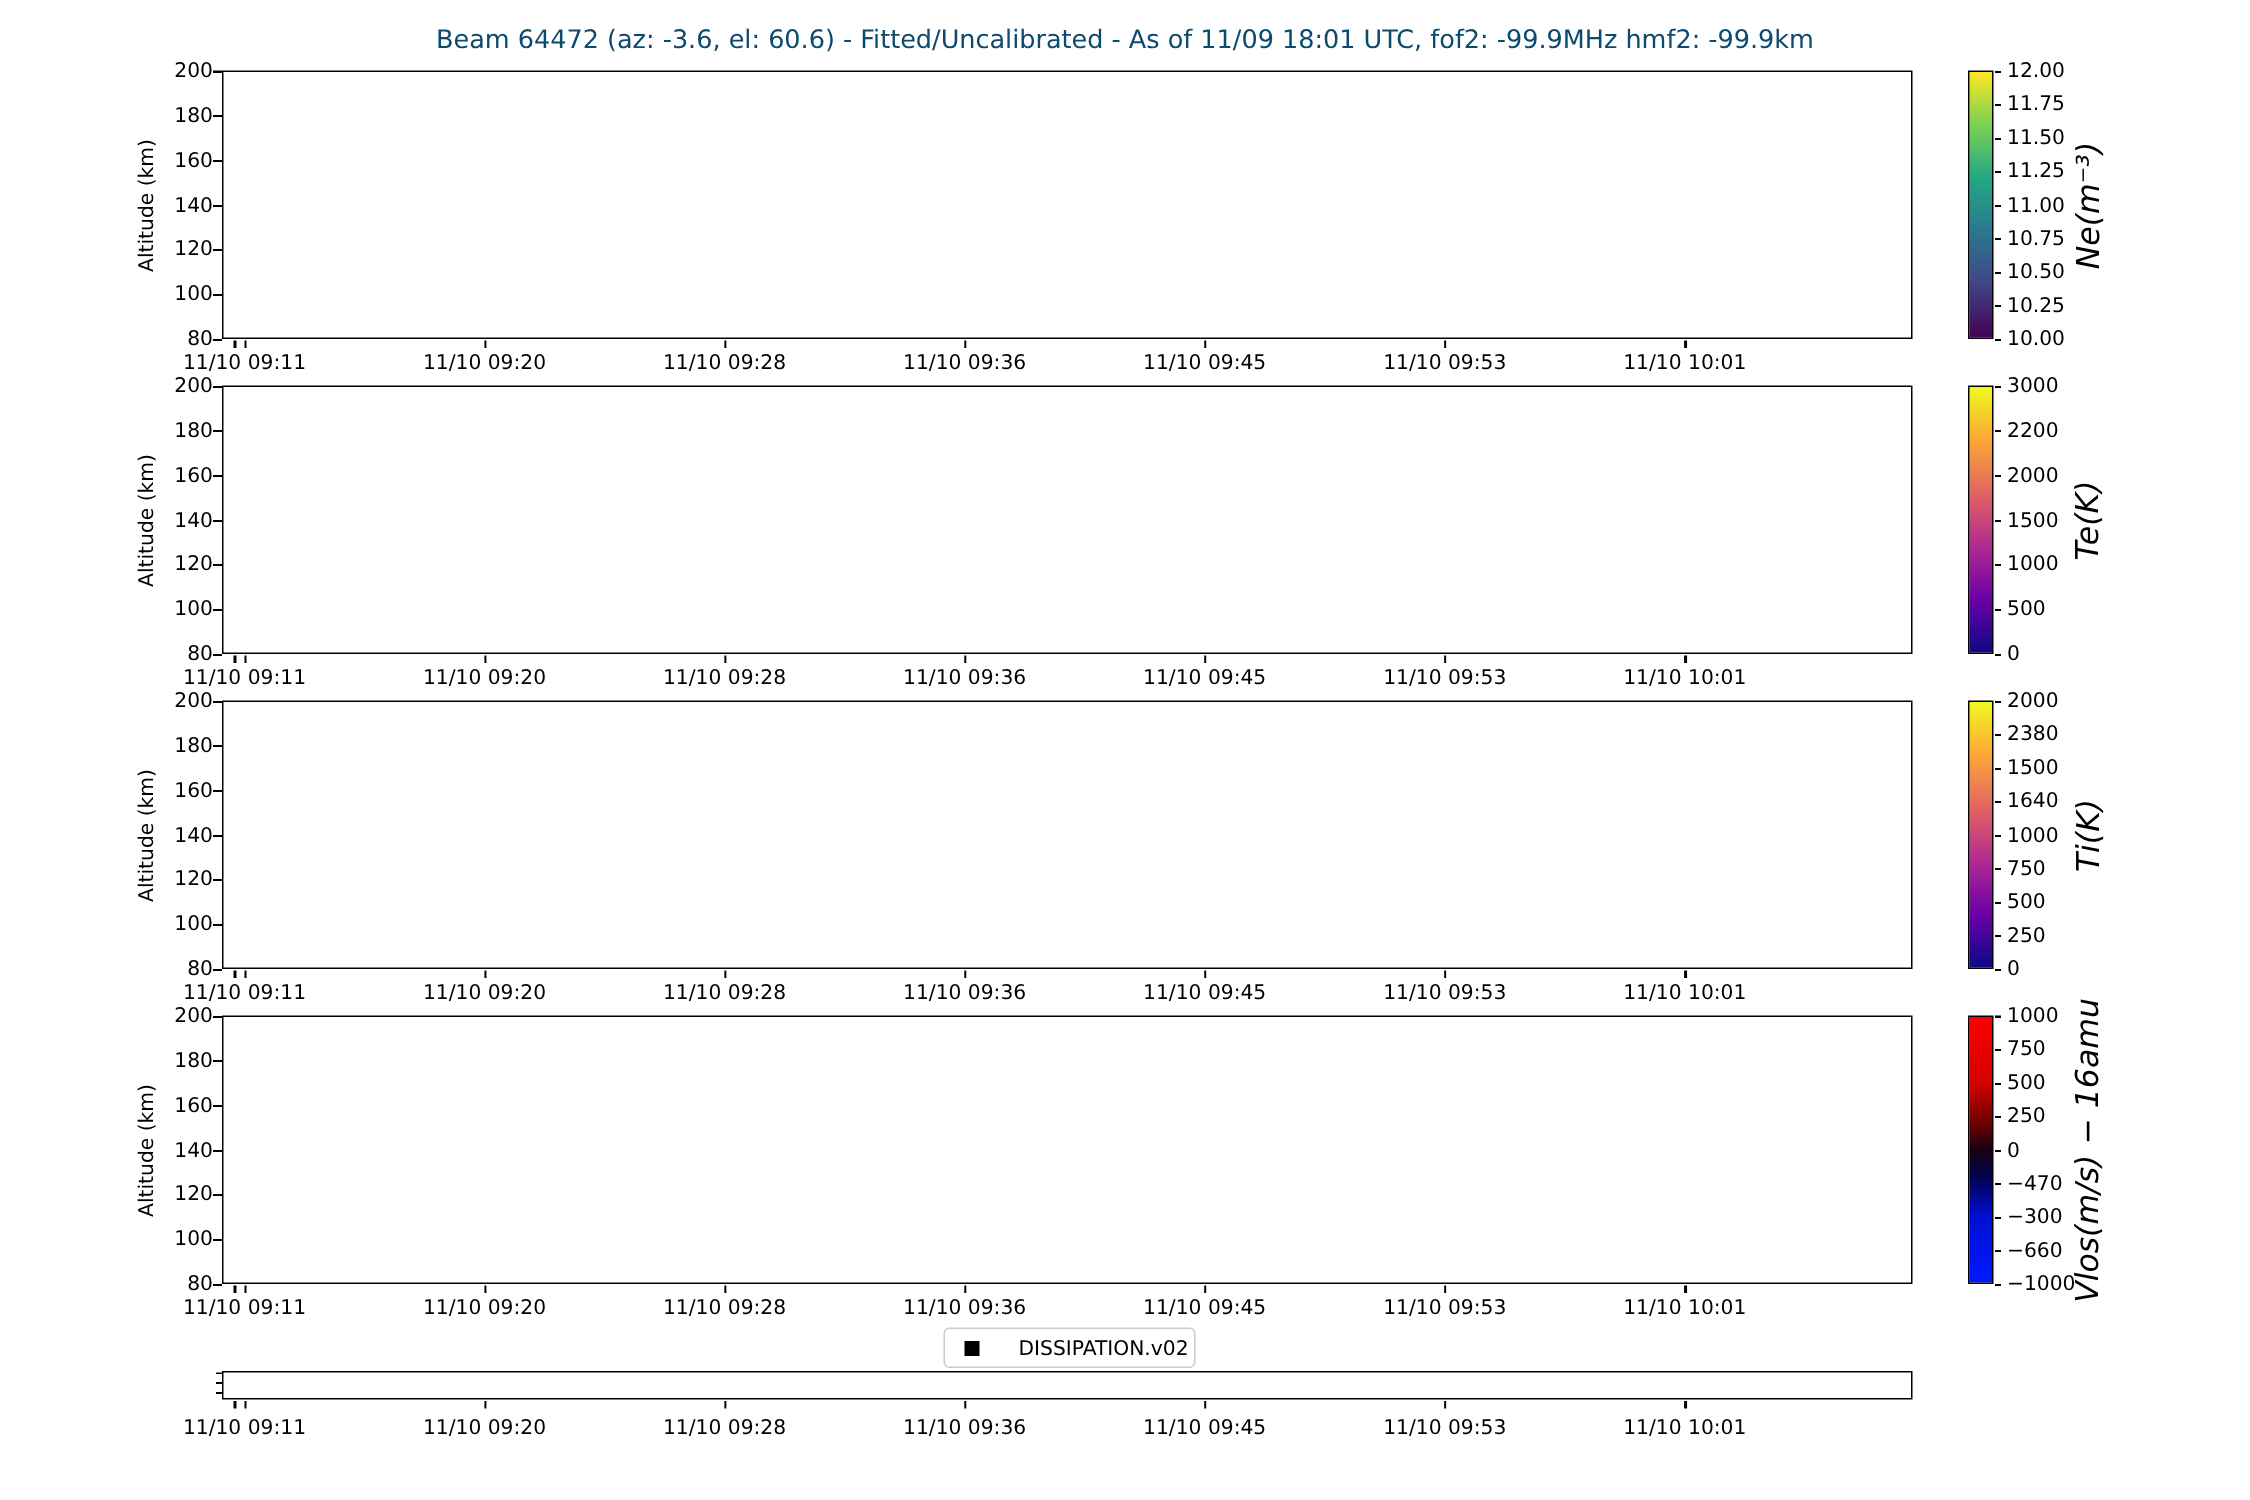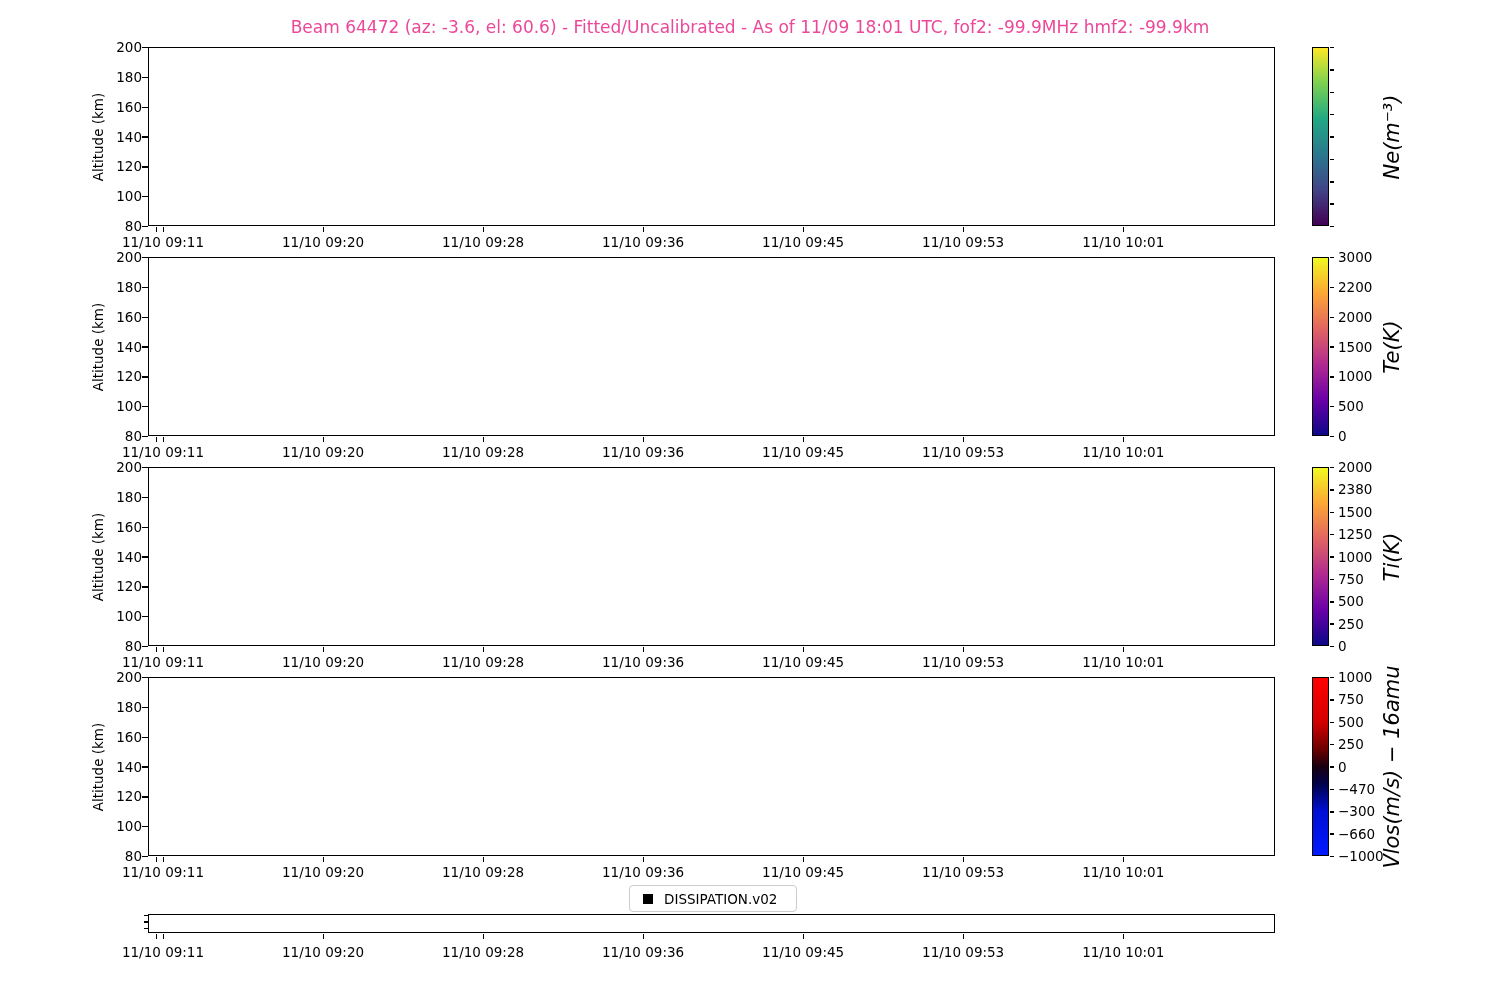--- a/index.html
+++ b/index.html
@@ -3,21 +3,21 @@
 <meta charset="utf-8">
 <style>
   * { margin:0; padding:0; box-sizing:border-box; }
   html,body { background:#ffffff; }
   .fig {
     position:relative; width:1500px; height:1000px; background:#ffffff;
     font-family:"DejaVu Sans", sans-serif; color:#000000; overflow:hidden;
   }
   .title {
     position:absolute; top:17px; left:0; width:100%;
-    text-align:center; font-size:17px; color:#ec4899;
+    text-align:center; font-size:17px; color:#0c4a6e;
   }
   .panel {
     position:absolute; left:148px; width:1127px; height:179px;
     border:1.5px solid #000; background:#fff;
   }
   .panel.thin { height:19px; border-width:1.2px; }
 
   
   .xticks {
     position:absolute; left:148px; width:1127px; height:5px;
@@ -94,21 +94,21 @@
     background:linear-gradient(to top,#0019ff 0%,#000fd2 25%,#00024b 40%,#190011 50%,#6e0000 60%,#d20000 75%,#ff0000 100%);
   }
 
   
   .legend {
     position:absolute; left:629px; top:885px; width:168px; height:27px;
     border:1px solid #cccccc; border-radius:4px; background:#fff;
     display:flex; align-items:center; padding-left:13px; gap:11px;
   }
   .legend .marker { width:10px; height:10px; background:#000; flex:0 0 auto; }
-  .legend .ltext { font-size:13.5px; }
+  .legend .ltext { font-size:13.5px;margin-left:15px; }
 </style>
 </head>
 <body>
 
 <div class="fig">
 
   <div class="title">Beam 64472 (az: -3.6, el: 60.6) - Fitted/Uncalibrated - As of 11/09 18:01 UTC, fof2: -99.9MHz  hmf2: -99.9km</div>
 
   <div class="panel" style="top:47px"></div>
   <div class="yticks" style="top:47px"></div>
@@ -129,20 +129,31 @@
       <span>11/10 09:11</span>
       <span>11/10 09:20</span>
       <span>11/10 09:28</span>
       <span>11/10 09:36</span>
       <span>11/10 09:45</span>
       <span>11/10 09:53</span>
       <span>11/10 10:01</span>
     </div>
   <div class="cbar viridis" style="top:47px"></div>
   <div class="cbticks" style="top:47px"></div>
+  <div class="vticklabels cblabels frac8" style="top:47px">
+      <span>12.00</span>
+      <span>11.75</span>
+      <span>11.50</span>
+      <span>11.25</span>
+      <span>11.00</span>
+      <span>10.75</span>
+      <span>10.50</span>
+      <span>10.25</span>
+      <span>10.00</span>
+    </div>
   <div class="rotwrap cblab" style="top:47px">
     <span>Ne(m⁻³)</span>
   </div>
 
   <div class="panel" style="top:257px"></div>
   <div class="yticks" style="top:257px"></div>
   <div class="xticks" style="top:436.5px"></div>
   <div class="vticklabels yaxislabels frac6" style="top:257px">
       <span>200</span>
       <span>180</span>
@@ -202,21 +213,21 @@
       <span>11/10 09:45</span>
       <span>11/10 09:53</span>
       <span>11/10 10:01</span>
     </div>
   <div class="cbar plasma" style="top:467px"></div>
   <div class="cbticks" style="top:467px"></div>
   <div class="vticklabels cblabels frac8" style="top:467px">
       <span>2000</span>
       <span>2380</span>
       <span>1500</span>
-      <span>1250</span>
+      <span>1640</span>
       <span>1000</span>
       <span>750</span>
       <span>500</span>
       <span>250</span>
       <span>0</span>
     </div>
   <div class="rotwrap cblab" style="top:467px">
     <span>Ti(K)</span>
   </div>
 

